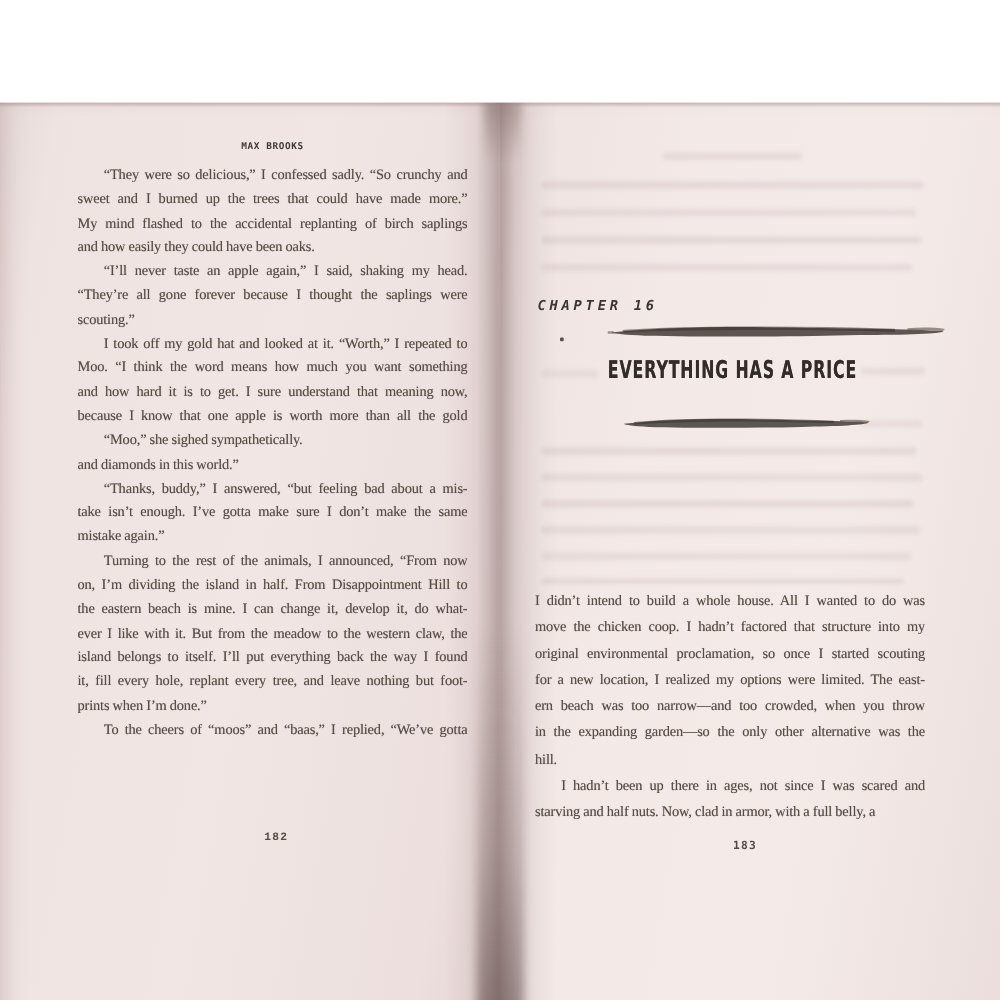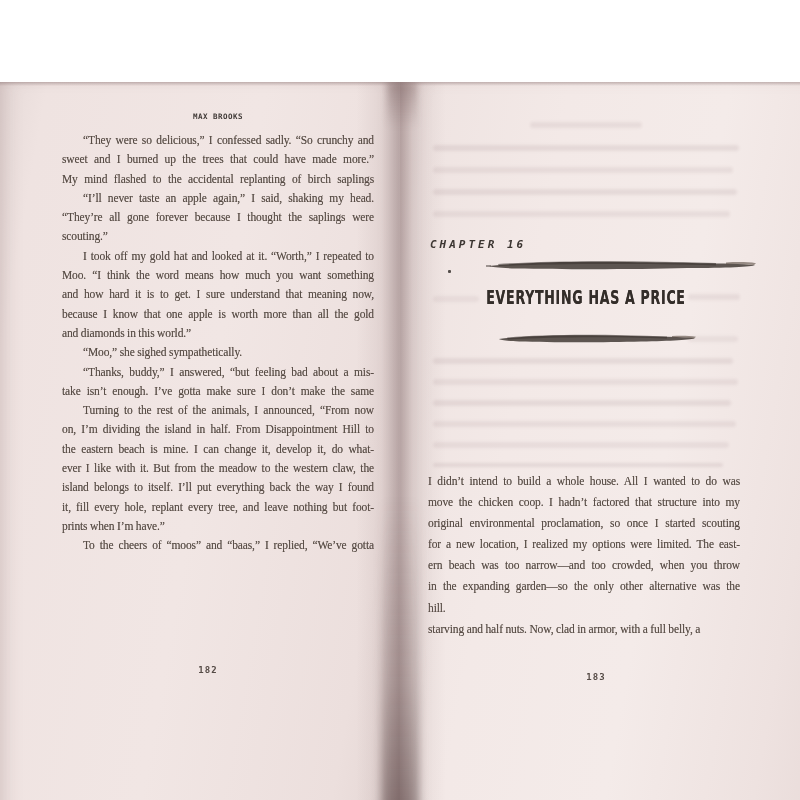--- a/index.html
+++ b/index.html
@@ -31,21 +31,21 @@
     font-size:7.5px;font-weight:bold;letter-spacing:.5px;color:#3f3936;}
   .lines{position:absolute;color:#574c45;font-size:11.5px;letter-spacing:-.12px;word-spacing:-.2px;
     text-shadow:0 0 .6px rgba(87,76,69,.55);overflow:hidden;}
   .lines-left{left:62px;top:49px;width:312px;line-height:19.3px;}
   .lines-right{left:428px;top:389px;width:312px;line-height:21.1px;}
   .line{white-space:nowrap;text-align:left;}
   .line.jst{text-align:justify;text-align-last:justify;}
   .line.ind{text-indent:21px;}
   .pgnum{position:absolute;text-align:center;font-size:9px;font-weight:bold;
     letter-spacing:1px;color:#554b46;}
-  .pgnum-left{left:52px;top:583px;width:312px;}
+  .pgnum-left{left:65px;top:583px;width:312px;font-family:Liberation Mono, monospace;}
   .pgnum-right{left:440px;top:590px;width:312px;}
   .chapter-label{position:absolute;left:430px;top:156px;width:312px;text-align:left;
     font-size:11px;font-weight:bold;letter-spacing:3px;color:#3b3531;font-style:italic;}
   .chapter-title{position:absolute;left:430px;top:205px;width:312px;text-align:center;
     font-family:"DejaVu Sans","Liberation Sans",sans-serif;font-size:17.5px;font-weight:bold;
     letter-spacing:1px;color:#332d29;transform:scaleX(.72) scaleY(1.12);transform-origin:50% 50%;
     text-shadow:0 0 .5px rgba(51,45,41,.8);}
   .stroke{position:absolute;}
   .s1{left:486px;top:175px;}
   .s2{left:497px;top:249px;}
@@ -75,38 +75,40 @@
     <div class="ghost" style="left:433px;top:318px;width:298px;opacity:.15;"></div>
     <div class="ghost" style="left:433px;top:339px;width:303px;"></div>
     <div class="ghost" style="left:433px;top:360px;width:296px;opacity:.12;"></div>
     <div class="ghost" style="left:433px;top:381px;width:290px;opacity:.17;height:4px;"></div>
 
     <div class="running-head mono">MAX BROOKS</div>
     <div class="lines lines-left">
         <div class="line ind jst">“They were so delicious,” I confessed sadly. “So crunchy and</div>
         <div class="line jst">sweet and I burned up the trees that could have made more.”</div>
         <div class="line jst">My mind flashed to the accidental replanting of birch saplings</div>
+        <div class="line">and how easily they could have been oaks.</div>
         <div class="line ind jst">“I’ll never taste an apple again,” I said, shaking my head.</div>
         <div class="line jst">“They’re all gone forever because I thought the saplings were</div>
         <div class="line">scouting.”</div>
         <div class="line ind jst">I took off my gold hat and looked at it. “Worth,” I repeated to</div>
         <div class="line jst">Moo. “I think the word means how much you want something</div>
         <div class="line jst">and how hard it is to get. I sure understand that meaning now,</div>
         <div class="line jst">because I know that one apple is worth more than all the gold</div>
+        <div class="line ind">“Moo,” she sighed sympathetically.</div>
         <div class="line">and diamonds in this world.”</div>
-        <div class="line ind">“Moo,” she sighed sympathetically.</div>
         <div class="line ind jst">“Thanks, buddy,” I answered, “but feeling bad about a mis-</div>
         <div class="line jst">take isn’t enough. I’ve gotta make sure I don’t make the same</div>
+        <div class="line">mistake again.”</div>
         <div class="line ind jst">Turning to the rest of the animals, I announced, “From now</div>
         <div class="line jst">on, I’m dividing the island in half. From Disappointment Hill to</div>
         <div class="line jst">the eastern beach is mine. I can change it, develop it, do what-</div>
         <div class="line jst">ever I like with it. But from the meadow to the western claw, the</div>
         <div class="line jst">island belongs to itself. I’ll put everything back the way I found</div>
         <div class="line jst">it, fill every hole, replant every tree, and leave nothing but foot-</div>
-        <div class="line">prints when I’m have.”</div>
+        <div class="line">prints when I’m done.”</div>
         <div class="line ind jst">To the cheers of “moos” and “baas,” I replied, “We’ve gotta</div>
       </div>
     <div class="pgnum pgnum-left mono">182</div>
 
     <div class="chapter-label mono">CHAPTER 16</div>
 
     <svg class="stroke s1" width="272" height="17" viewBox="0 0 272 17">
       <path d="M3 9 C 42 5, 92 4, 142 5 C 192 6, 242 6, 269 8 C 266 10, 241 11, 201 11 C 151 12.5, 80 12.5, 30 11.5 C 15 11, 5 10, 3 9 Z" fill="#48403b" opacity=".88"></path>
       <path d="M12 7 C 62 3.5, 150 3.5, 230 6 L 230 8.5 C 160 6.5, 70 6.5, 13 9 Z" fill="#38312d" opacity=".55"></path>
       <path d="M240 5.5 C 252 4.8, 262 5, 270 6.2 L 268 8 C 257 7, 247 7, 240 7.2 Z" fill="#5a4c42" opacity=".6"></path>
@@ -122,20 +124,21 @@
     </svg>
 
     <div class="lines lines-right">
         <div class="line jst">I didn’t intend to build a whole house. All I wanted to do was</div>
         <div class="line jst">move the chicken coop. I hadn’t factored that structure into my</div>
         <div class="line jst">original environmental proclamation, so once I started scouting</div>
         <div class="line jst">for a new location, I realized my options were limited. The east-</div>
         <div class="line jst">ern beach was too narrow—and too crowded, when you throw</div>
         <div class="line jst">in the expanding garden—so the only other alternative was the</div>
         <div class="line">hill.</div>
+        <div class="line ind jst">I hadn’t been up there in ages, not since I was scared and</div>
         <div class="line">starving and half nuts. Now, clad in armor, with a full belly, a</div>
       </div>
     <div class="pgnum pgnum-right mono">183</div>
 
     <div class="speck"></div>
 
     <div class="gutter"></div>
     <div class="edge-top"></div>
     <div class="edge-bottom"></div>
   </div>

